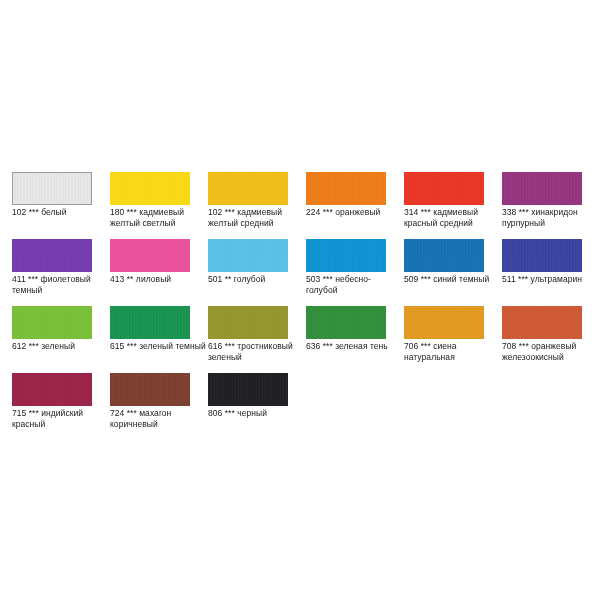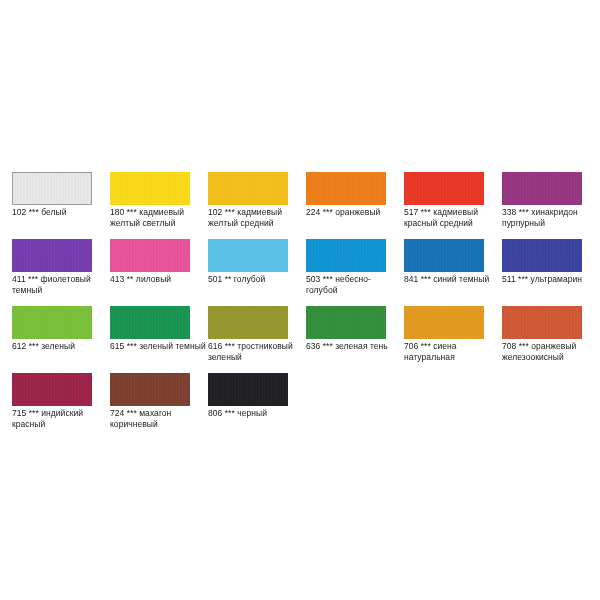--- a/index.html
+++ b/index.html
@@ -98,21 +98,21 @@
       <div class="cell">
         <div class="swatch plain" style="background-color: rgb(245, 192, 21);"></div>
         <div class="label">102 *** кадмиевый желтый средний</div>
       </div>
       <div class="cell">
         <div class="swatch plain" style="background-color: rgb(240, 124, 20);"></div>
         <div class="label">224 *** оранжевый</div>
       </div>
       <div class="cell">
         <div class="swatch plain" style="background-color: rgb(236, 51, 34);"></div>
-        <div class="label">517 *** кадмиевый красный средний</div>
+        <div class="label">314 *** кадмиевый красный средний</div>
       </div>
       <div class="cell">
         <div class="swatch plain" style="background-color: rgb(151, 49, 127);"></div>
         <div class="label">338 *** хинакридон пурпурный</div>
       </div>
       <div class="cell">
         <div class="swatch plain" style="background-color: rgb(116, 56, 176);"></div>
         <div class="label">411 *** фиолетовый темный</div>
       </div>
       <div class="cell">
@@ -122,21 +122,21 @@
       <div class="cell">
         <div class="swatch plain" style="background-color: rgb(87, 195, 232);"></div>
         <div class="label">501 ** голубой</div>
       </div>
       <div class="cell">
         <div class="swatch plain" style="background-color: rgb(11, 147, 213);"></div>
         <div class="label">503 *** небесно-голубой</div>
       </div>
       <div class="cell">
         <div class="swatch plain" style="background-color: rgb(18, 112, 182);"></div>
-        <div class="label">841 *** синий темный</div>
+        <div class="label">509 *** синий темный</div>
       </div>
       <div class="cell">
         <div class="swatch plain" style="background-color: rgb(55, 64, 160);"></div>
         <div class="label">511 *** ультрамарин</div>
       </div>
       <div class="cell">
         <div class="swatch plain" style="background-color: rgb(120, 193, 52);"></div>
         <div class="label">612 *** зеленый</div>
       </div>
       <div class="cell">

